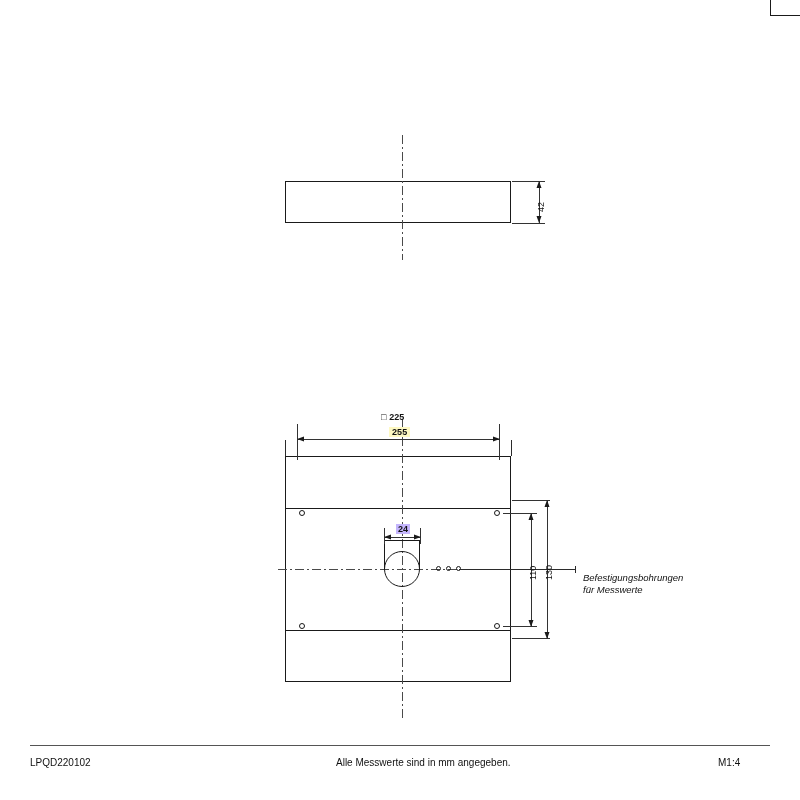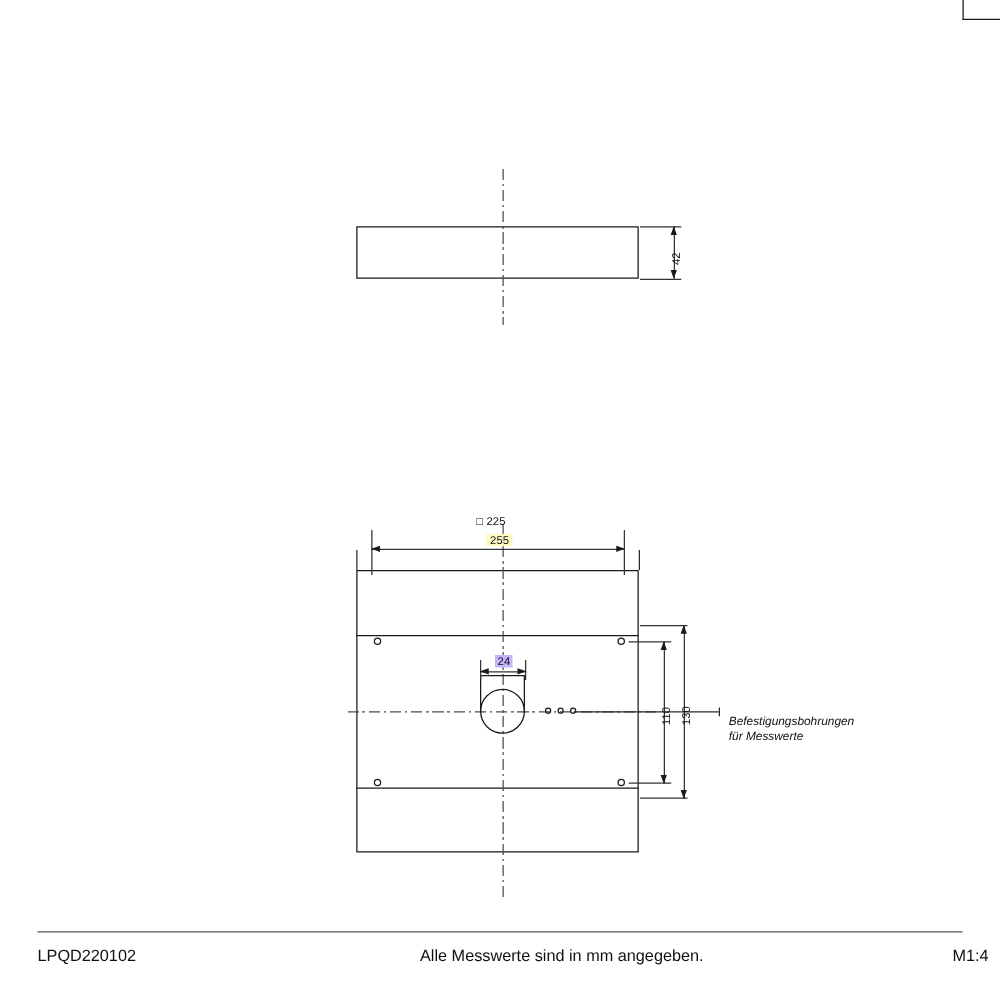--- a/index.html
+++ b/index.html
@@ -73,41 +73,42 @@
     box-sizing: border-box;
     background: transparent;
   }
 
   .lbl {
     position: absolute;
     font-size: 9px;
     color: #111;
     white-space: nowrap;
     letter-spacing: 0.1px;
+    font-weight: bold;
   }
   .lbl-rot {
     position: absolute;
     font-size: 9px;
     color: #111;
     white-space: nowrap;
     transform-origin: 0 0;
     transform: rotate(-90deg);
   }
   .note {
     position: absolute;
     font-size: 9.5px;
     color: #111;
     line-height: 12px;
     white-space: nowrap;
     font-style: italic;
   }
 
   .footer-txt {
     position: absolute;
-    font-size: 13px;
+    font-size: 10px;
     color: #111;
     white-space: nowrap;
   }
 
   .corner-box {
     position: absolute;
     border-left: 1px solid #1a1a1a;
     border-bottom: 1px solid #1a1a1a;
     box-sizing: border-box;
   }
@@ -205,15 +206,15 @@
       <polygon points="531,627 528.5,620 533.5,620"></polygon>
 
       <polygon points="547,500 544.5,507 549.5,507"></polygon>
       <polygon points="547,639 544.5,632 549.5,632"></polygon>
     </g>
   </svg>
 
   <div class="ln h1" style="left:30px; top:745px; width:740px; height:1px; background:#555;"></div>
   <div class="footer-txt" style="left:30px; top:757px;">LPQD220102</div>
   <div class="footer-txt" style="left:336px; top:757px;text-align:right;">Alle Messwerte sind in mm angegeben.</div>
-  <div class="footer-txt" style="left:718px; top:757px;margin-left:44px;">M1:4</div>
+  <div class="footer-txt" style="left:718px; top:757px;">M1:4</div>
 
 </div>
 
 </body></html>

